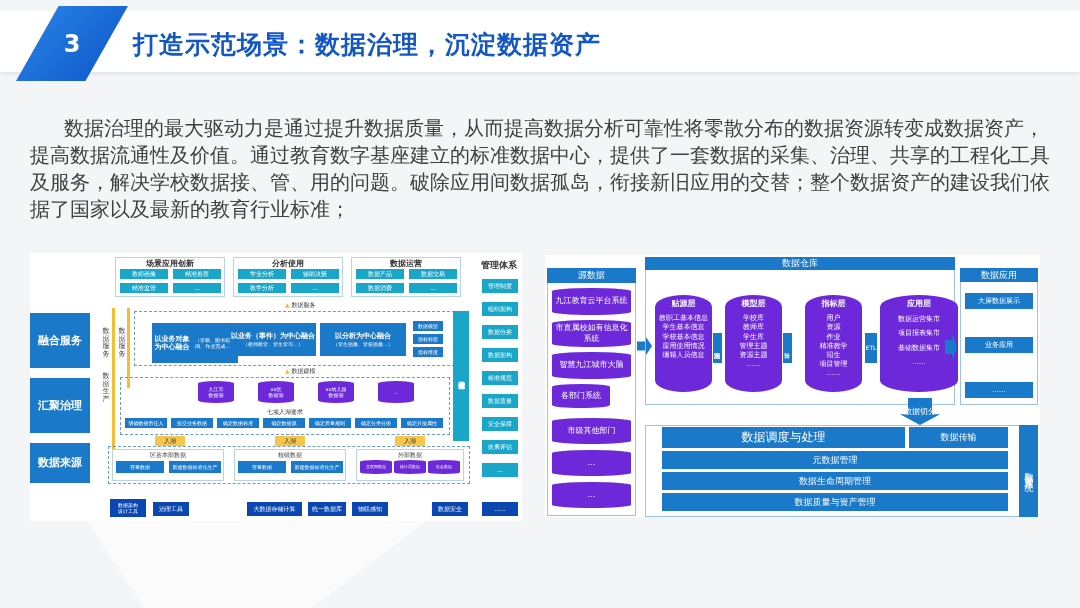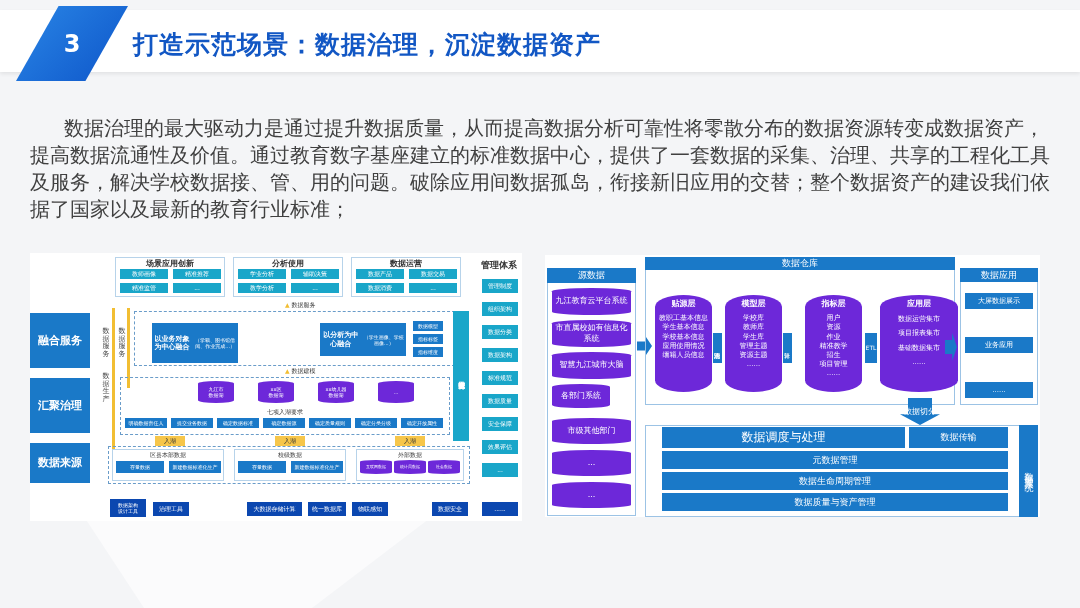--- a/index.html
+++ b/index.html
@@ -78,21 +78,25 @@
   <div class="bx tl" style="left:452px;top:187px;width:36px;height:14px">效果评估</div>
   <div class="bx tl" style="left:452px;top:210px;width:36px;height:14px">...</div>
 
   <div class="lbl" style="left:255px;top:48px;color:#333;font-size:6px"><span style="color:#f2be32">▲ </span><span>数据服务</span></div>
 
   <div class="dash" style="left:104px;top:58px;width:326px;height:55px"></div>
   <div class="bx dk" style="left:122px;top:70px;width:86px;height:40px;flex-direction:row;font-size:7px;font-weight:bold">
       <span>以业务对象为中心融合</span>
       <span style="font-size:5px;font-weight:normal">（学籍、图书馆借阅、作业完成...）</span>
     </div>
-  <div class="bx dk" style="left:290px;top:70px;width:86px;height:33px;flex-direction:row;font-size:7px;font-weight:bold">
+  <div class="bx dk" style="left:200px;top:70px;width:86px;height:33px;flex-direction:column;font-size:7px;font-weight:bold">
+      <span>以业务（事件）为中心融合</span>
+      <span style="font-size:5px;font-weight:normal">（教师教学、学生学习...）</span>
+    </div>
+  <div class="bx dk" style="left:290px;top:70px;width:86px;height:33px;flex-direction:column;font-size:7px;font-weight:bold">
       <span>以分析为中心融合</span>
       <span style="font-size:5px;font-weight:normal">（学生画像、学校画像...）</span>
     </div>
   <div class="bx dk" style="left:383px;top:68px;width:30px;height:10px;font-size:5px">数据模型</div>
   <div class="bx dk" style="left:383px;top:81px;width:30px;height:10px;font-size:5px">指标标签</div>
   <div class="bx dk" style="left:383px;top:94px;width:30px;height:10px;font-size:5px">指标维度</div>
 
   <div class="bx tl" style="left:423px;top:58px;width:16px;height:130px;font-size:7px;writing-mode:vertical-rl">全市教育数据资源目录</div>
 
   <div class="lbl" style="left:255px;top:114px;font-size:6px"><span style="color:#f2be32">▲ </span><span>数据建模</span></div>

